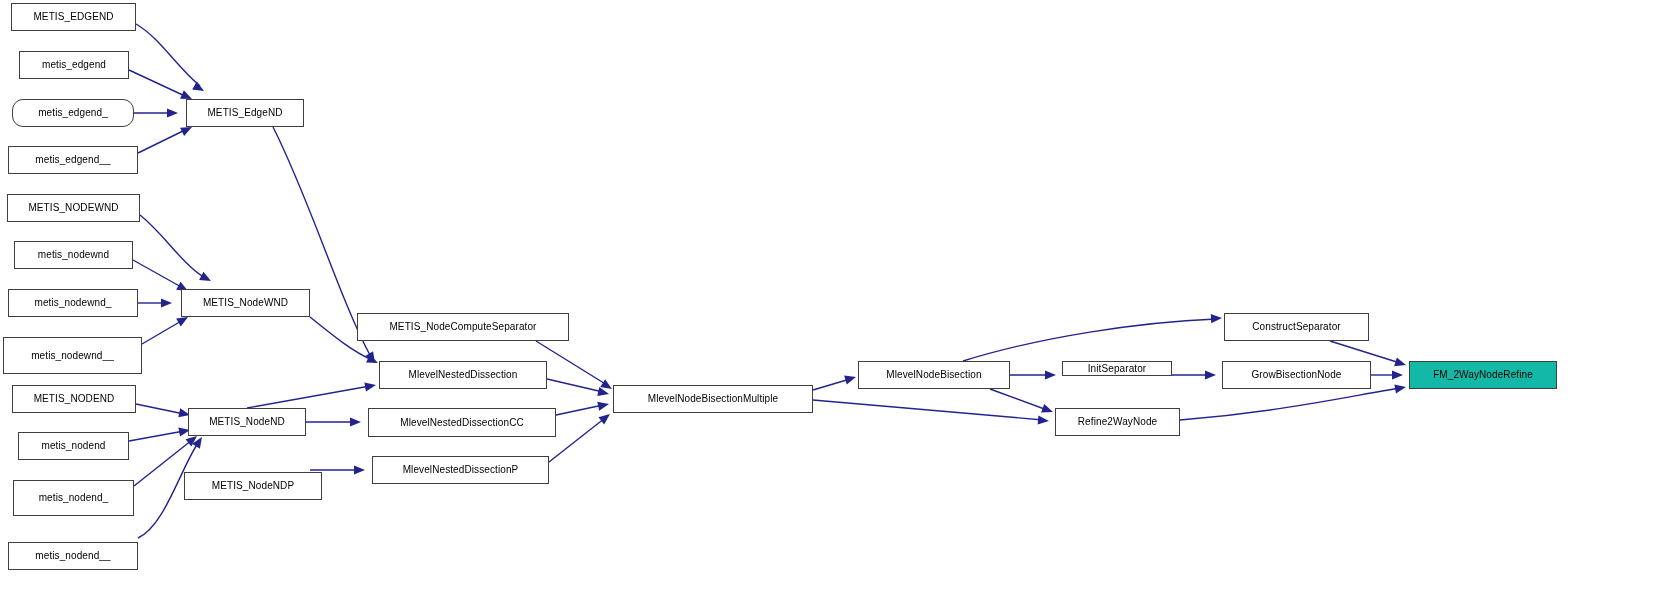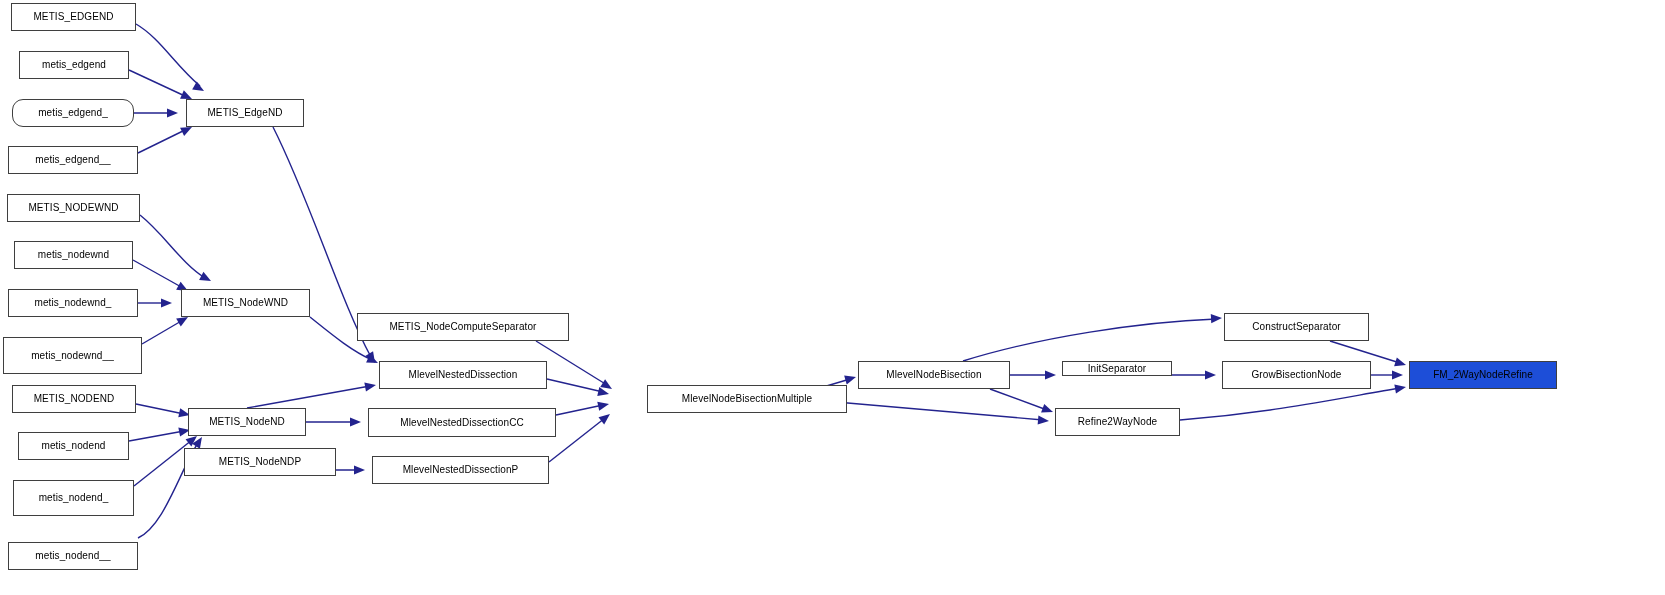--- a/index.html
+++ b/index.html
@@ -31,21 +31,21 @@
     color: #000000;
     display: flex;
     align-items: center;
     justify-content: center;
     font-size: 10px;
     line-height: 1;
     white-space: nowrap;
     letter-spacing: 0.1px;
   }
   .graph-node.highlighted {
-    background: #1d4ed8;
+    background: #14b8a6;
   }
   .node-label {
     display: block;
     padding: 0 6px;
   }
 </style>
 </head>
 <body>
 
 <div id="graph-root">
@@ -150,36 +150,36 @@
       </div>
       <div class="graph-node" style="left: 13px; top: 480px; width: 121px; height: 36px;">
         <span class="node-label">metis_nodend_</span>
       </div>
       <div class="graph-node" style="left: 8px; top: 528px; width: 130px; height: 28px; margin-top: 14px;">
         <span class="node-label">metis_nodend__</span>
       </div>
       <div class="graph-node" style="left: 188px; top: 408px; width: 118px; height: 28px;">
         <span class="node-label">METIS_NodeND</span>
       </div>
-      <div class="graph-node" style="left: 184px; top: 448px; width: 152px; height: 28px;">
+      <div class="graph-node" style="left: 184px; top: 472px; width: 138px; height: 28px;">
         <span class="node-label">METIS_NodeNDP</span>
       </div>
       <div class="graph-node" style="left: 357px; top: 313px; width: 212px; height: 28px;">
         <span class="node-label">METIS_NodeComputeSeparator</span>
       </div>
       <div class="graph-node" style="left: 379px; top: 361px; width: 168px; height: 28px;">
         <span class="node-label">MlevelNestedDissection</span>
       </div>
       <div class="graph-node" style="left: 368px; top: 408px; width: 188px; height: 29px;">
         <span class="node-label">MlevelNestedDissectionCC</span>
       </div>
       <div class="graph-node" style="left: 372px; top: 456px; width: 177px; height: 28px;">
         <span class="node-label">MlevelNestedDissectionP</span>
       </div>
-      <div class="graph-node" style="left: 613px; top: 385px; width: 200px; height: 28px; margin-left: 34px;">
+      <div class="graph-node" style="left: 613px; top: 385px; width: 200px; height: 28px;">
         <span class="node-label">MlevelNodeBisectionMultiple</span>
       </div>
       <div class="graph-node" style="left: 858px; top: 361px; width: 152px; height: 28px;">
         <span class="node-label">MlevelNodeBisection</span>
       </div>
       <div class="graph-node" style="left: 1062px; top: 361px; width: 110px; height: 15px;">
         <span class="node-label">InitSeparator</span>
       </div>
       <div class="graph-node" style="left: 1055px; top: 408px; width: 125px; height: 28px;">
         <span class="node-label">Refine2WayNode</span>

